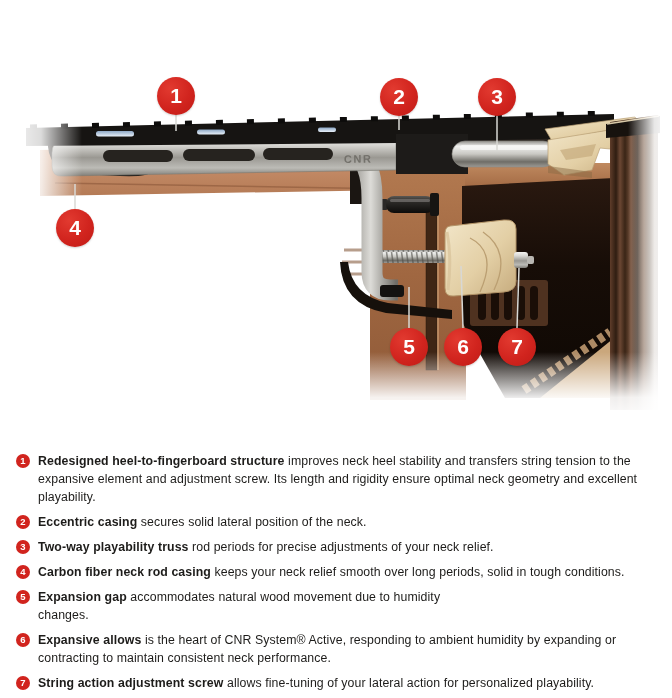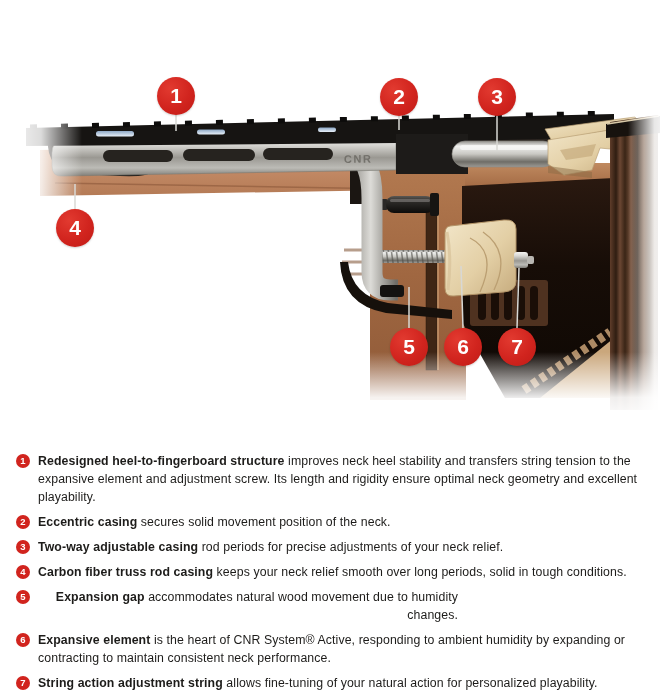--- a/index.html
+++ b/index.html
@@ -31,21 +31,21 @@
   .badge{
     flex:0 0 auto;width:14px;height:14px;margin-top:2px;border-radius:50%;
     background:#d1241e;color:#fff;display:flex;align-items:center;justify-content:center;
     font-size:9.5px;font-weight:bold;line-height:14px;
   }
   .txt{
     margin:0;font-size:12.3px;line-height:18px;color:#1d1c1a;max-width:624px;
     letter-spacing:0.1px;
   }
   .txt b{font-weight:bold;}
-  .legend-item.narrow .txt{max-width:420px;text-align:right;}
+  .legend-item.narrow .txt{max-width:420px;}
 </style>
 </head>
 <body>
 
 <div class="stage">
 
   <div class="diagram">
     <svg width="672" height="430" viewBox="0 0 672 430">
       <defs>
         <linearGradient id="metalH" x1="0" y1="0" x2="0" y2="1">
@@ -255,37 +255,37 @@
     <div class="callout c7">7</div>
   </div>
 
   <div class="legend">
     <div class="legend-item">
       <span class="badge">1</span>
       <p class="txt"><b>Redesigned heel-to-fingerboard structure</b><span> improves neck heel stability and transfers string tension to the expansive element and adjustment screw. Its length and rigidity ensure optimal neck geometry and excellent playability.</span></p>
     </div>
     <div class="legend-item">
       <span class="badge">2</span>
-      <p class="txt"><b>Eccentric casing</b><span> secures solid movement position of the neck.</span></p>
+      <p class="txt"><b>Eccentric casing</b><span> secures solid lateral position of the neck.</span></p>
     </div>
     <div class="legend-item">
       <span class="badge">3</span>
-      <p class="txt"><b>Two-way adjustable casing</b><span> rod periods for precise adjustments of your neck relief.</span></p>
+      <p class="txt"><b>Two-way playability truss</b><span> rod periods for precise adjustments of your neck relief.</span></p>
     </div>
     <div class="legend-item">
       <span class="badge">4</span>
-      <p class="txt"><b>Carbon fiber truss rod casing</b><span> keeps your neck relief smooth over long periods, solid in tough conditions.</span></p>
+      <p class="txt"><b>Carbon fiber neck rod casing</b><span> keeps your neck relief smooth over long periods, solid in tough conditions.</span></p>
     </div>
     <div class="legend-item narrow">
       <span class="badge">5</span>
       <p class="txt"><b>Expansion gap</b><span> accommodates natural wood movement due to humidity changes.</span></p>
     </div>
     <div class="legend-item">
       <span class="badge">6</span>
-      <p class="txt"><b>Expansive element</b><span> is the heart of CNR System® Active, responding to ambient humidity by expanding or contracting to maintain consistent neck performance.</span></p>
+      <p class="txt"><b>Expansive allows</b><span> is the heart of CNR System® Active, responding to ambient humidity by expanding or contracting to maintain consistent neck performance.</span></p>
     </div>
     <div class="legend-item">
       <span class="badge">7</span>
-      <p class="txt"><b>String action adjustment string</b><span> allows fine-tuning of your natural action for personalized playability.</span></p>
+      <p class="txt"><b>String action adjustment screw</b><span> allows fine-tuning of your lateral action for personalized playability.</span></p>
     </div>
   </div>
 
 </div>
 
 </body></html>

